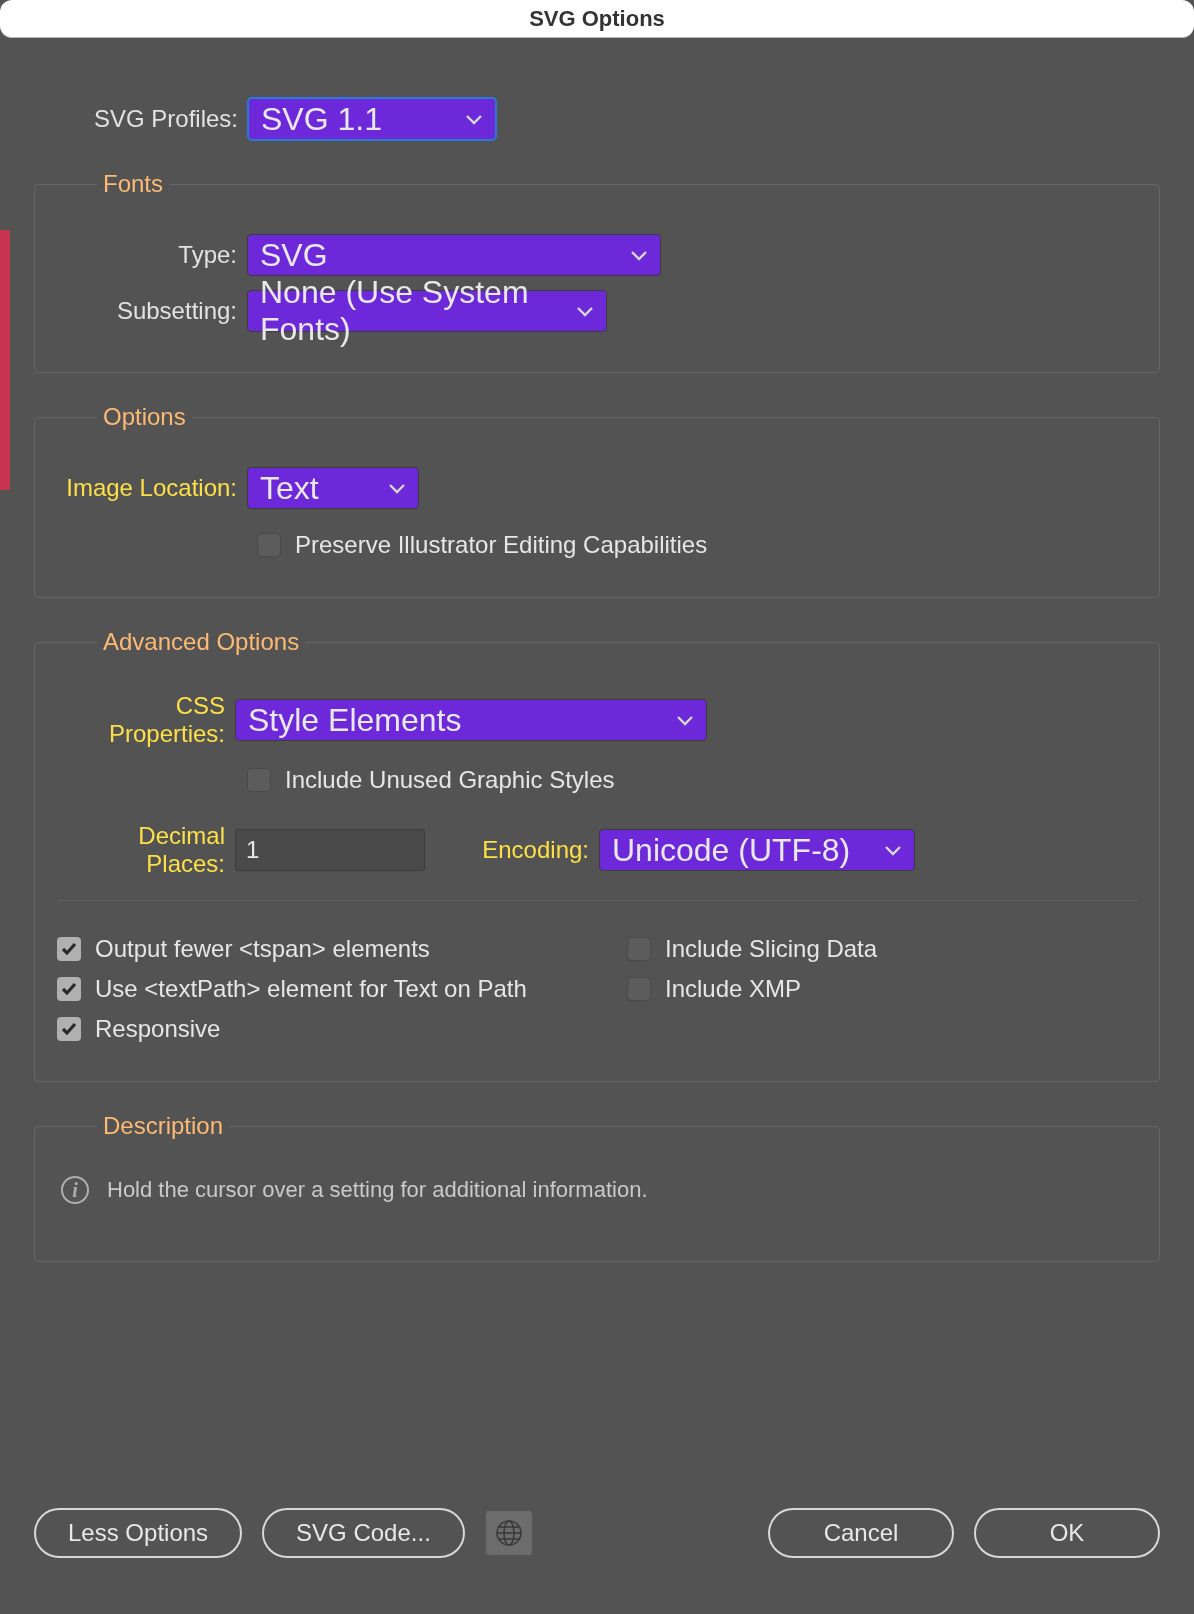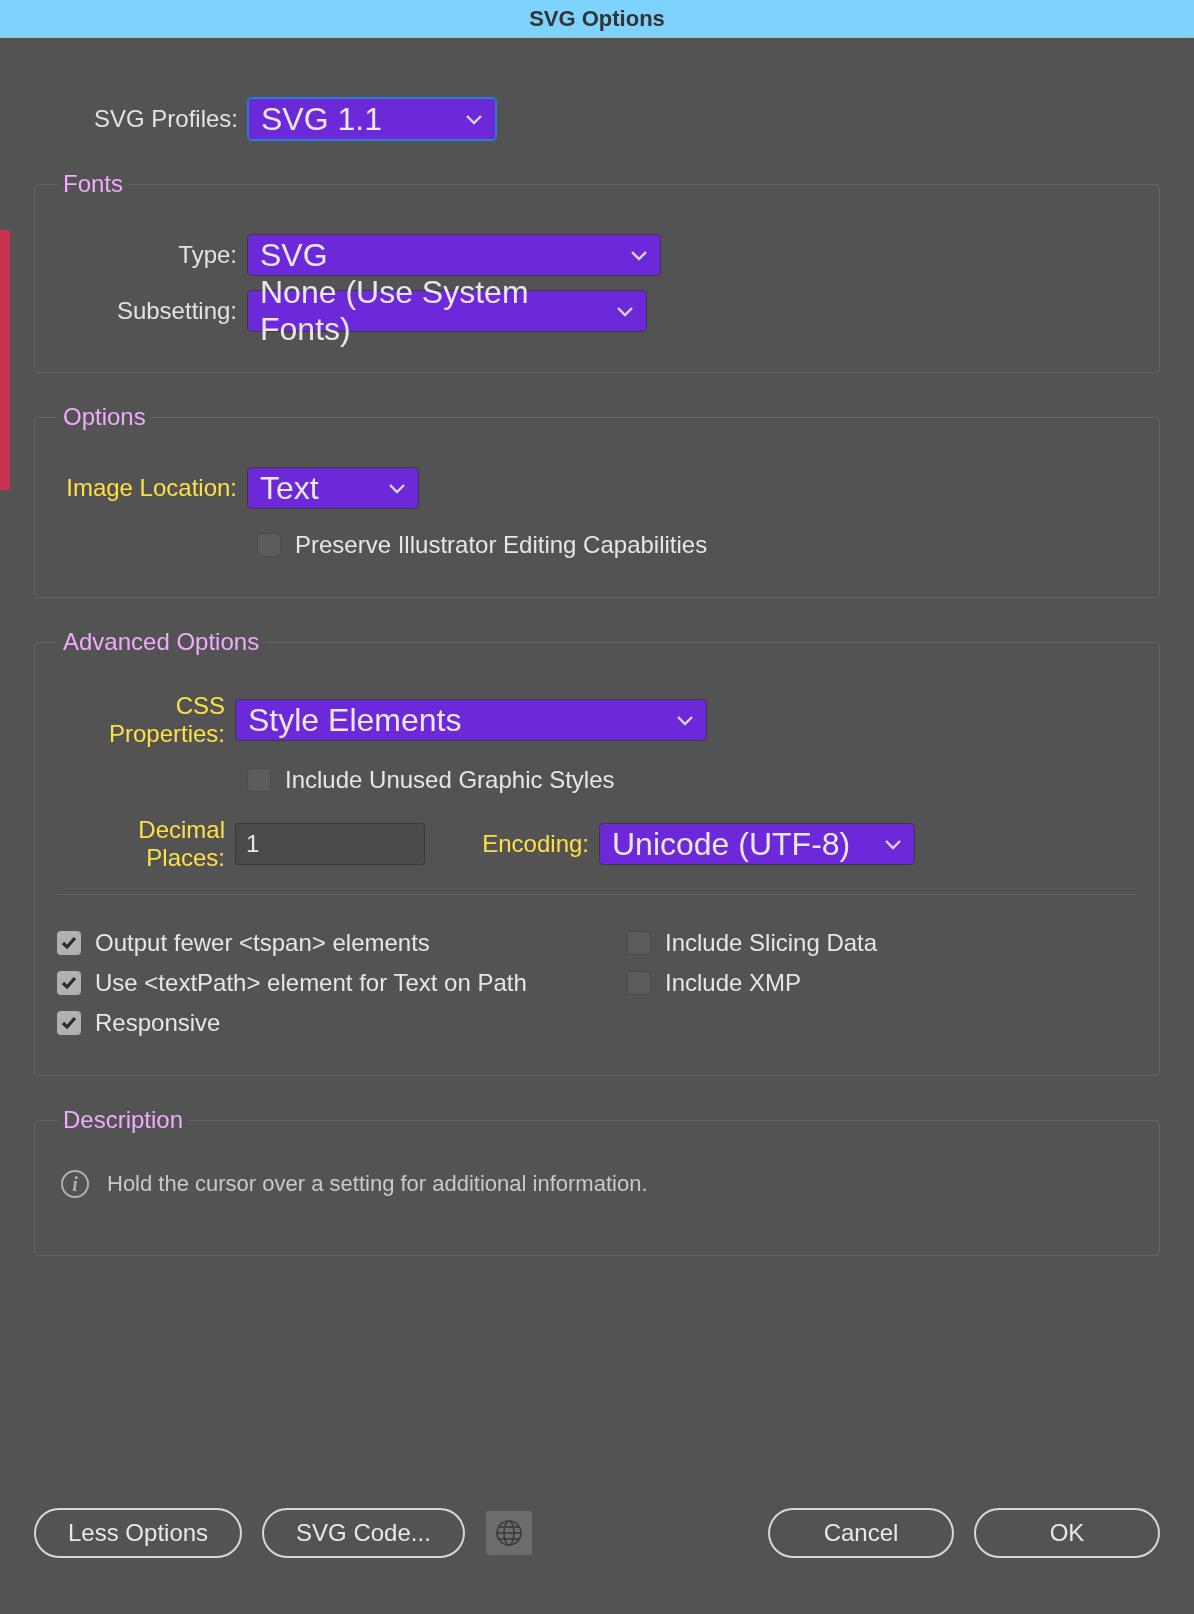--- a/index.html
+++ b/index.html
@@ -3,22 +3,22 @@
 <meta charset="utf-8">
 <style>
   * { box-sizing: border-box; margin: 0; padding: 0; }
   html, body { width: 1194px; height: 1614px; font-family: -apple-system, "Helvetica Neue", Arial, sans-serif; }
   body { background: #535353; color: #e8e8e8; position: relative; overflow: hidden; }
 
   
   .left-edge { position: absolute; left: 0; top: 230px; width: 10px; height: 260px; background: #c6334e; }
 
   .titlebar {
-    height: 38px; background: #7dd3fc; color: #333; display: flex; align-items: center; justify-content: center;
-    font-size: 22px; font-weight: 600; border-bottom: 1px solid #b8b8b8;
+    height: 38px; background: #ffffff; color: #333; display: flex; align-items: center; justify-content: center;
+    font-size: 22px; font-weight: 600; border-bottom: 1px solid #b8b8b8; border-radius: 12px;
   }
 
   .content { padding: 26px 34px 0 34px; }
 
   .row { display: flex; align-items: center; margin: 14px 0; }
   .label { text-align: right; font-size: 24px; color: #e2e2e2; padding-right: 10px; }
   .label.dim { color: #fde047; }
 
   .select {
     background: #6d28d9; border: 1px solid #3b3b3b; border-radius: 4px; color: #e8e8e8;
@@ -32,21 +32,21 @@
   .chev path { stroke: #d8d8d8; stroke-width: 2.4; fill: none; }
 
   .textinput {
     background: #4a4a4a; border: 1px solid #3b3b3b; border-radius: 3px; height: 42px;
     color: #e8e8e8; font-size: 24px; padding: 0 10px; display: flex; align-items: center;
   }
 
   fieldset {
     border: 1px solid #656565; border-radius: 4px; margin-top: 30px; padding: 22px 22px 26px 22px;
   }
-  fieldset legend { padding: 0 6px; font-size: 24px; color: #f0abfc; }
+  fieldset legend { padding: 0 6px; font-size: 24px; color: #fdba74; margin-left: 40px; }
 
   .checkbox-row { display: flex; align-items: center; margin: 12px 0; }
   .checkbox {
     width: 24px; height: 24px; border-radius: 4px; display: flex; align-items: center; justify-content: center;
     margin-right: 14px; cursor: pointer; flex-shrink: 0;
   }
   .checkbox.unchecked { background: #5c5c5c; border: 1px solid #4a4a4a; }
   .checkbox.checked { background: #b0b0b0; }
   .checkbox.checked svg { width: 18px; height: 18px; }
   .checkbox.checked path { stroke: #2b2b2b; stroke-width: 3.2; fill: none; }
@@ -115,21 +115,21 @@
         <span>SVG</span>
         <span class="chev">
             <svg viewBox="0 0 18 12">
               <path d="M2 3 L9 10 L16 3"></path>
             </svg>
           </span>
       </div>
     </div>
     <div class="row">
       <div class="label" style="width:190px;">Subsetting:</div>
-      <div class="select" style="width:400px;">
+      <div class="select" style="width:360px;">
         <span>None (Use System Fonts)</span>
         <span class="chev">
             <svg viewBox="0 0 18 12">
               <path d="M2 3 L9 10 L16 3"></path>
             </svg>
           </span>
       </div>
     </div>
   </fieldset>
 
@@ -165,21 +165,21 @@
             </svg>
           </span>
       </div>
     </div>
 
     <div class="checkbox-row" style="margin-left:190px; margin-top:18px;">
       <div class="checkbox unchecked"></div>
       <span class="check-label">Include Unused Graphic Styles</span>
     </div>
 
-    <div class="row" style="margin-top:22px;">
+    <div class="row" style="margin-top:28px;">
       <div class="label dim" style="width:178px;">Decimal Places:</div>
       <div class="textinput" style="width:190px;">
         <span>1</span>
       </div>
       <div class="label dim" style="width:174px;">Encoding:</div>
       <div class="select" style="width:316px;">
         <span>Unicode (UTF-8)</span>
         <span class="chev">
             <svg viewBox="0 0 18 12">
               <path d="M2 3 L9 10 L16 3"></path>

